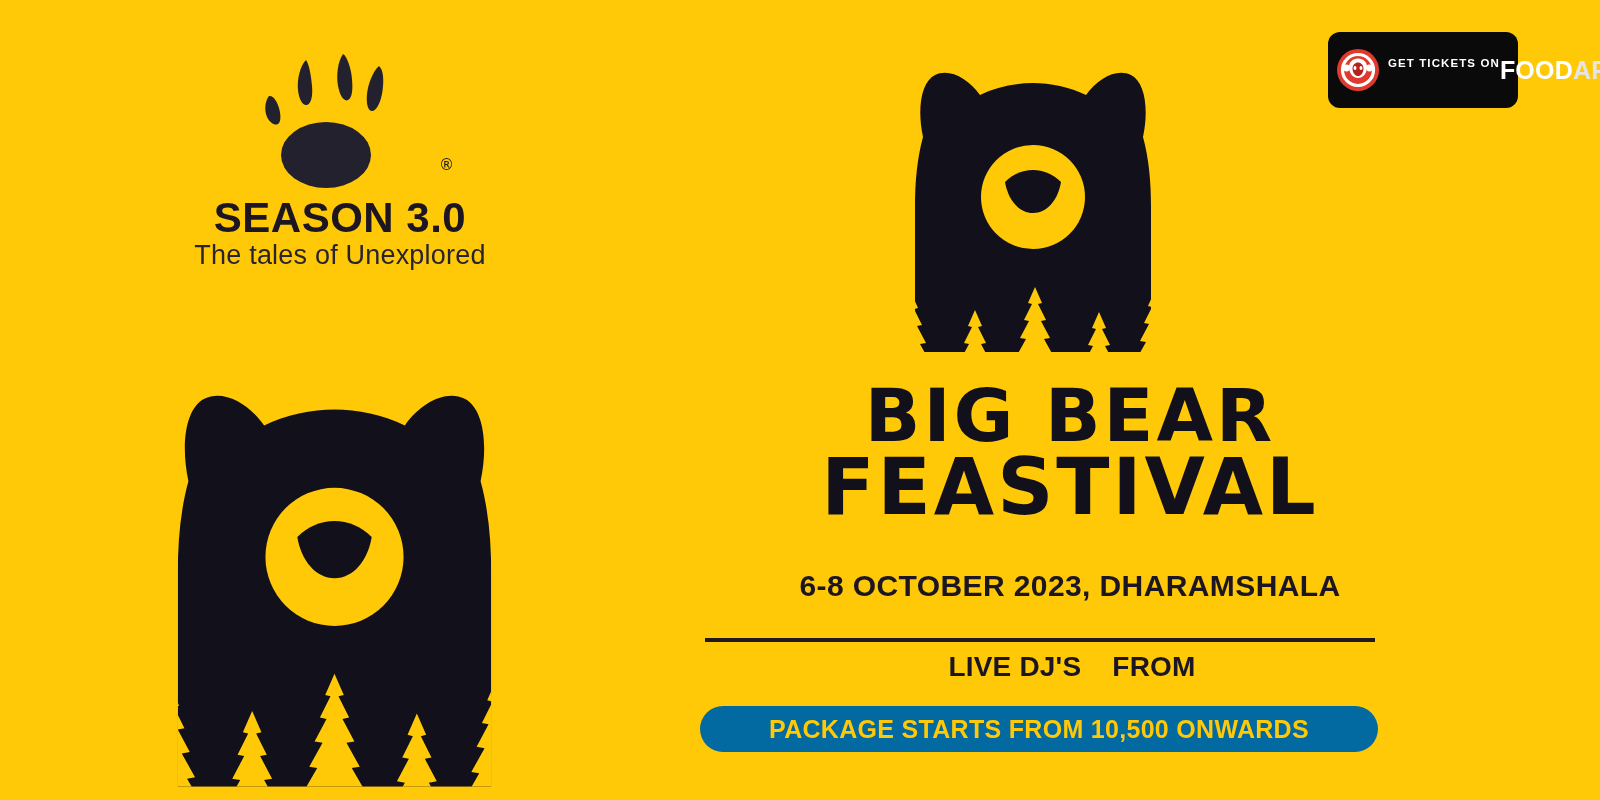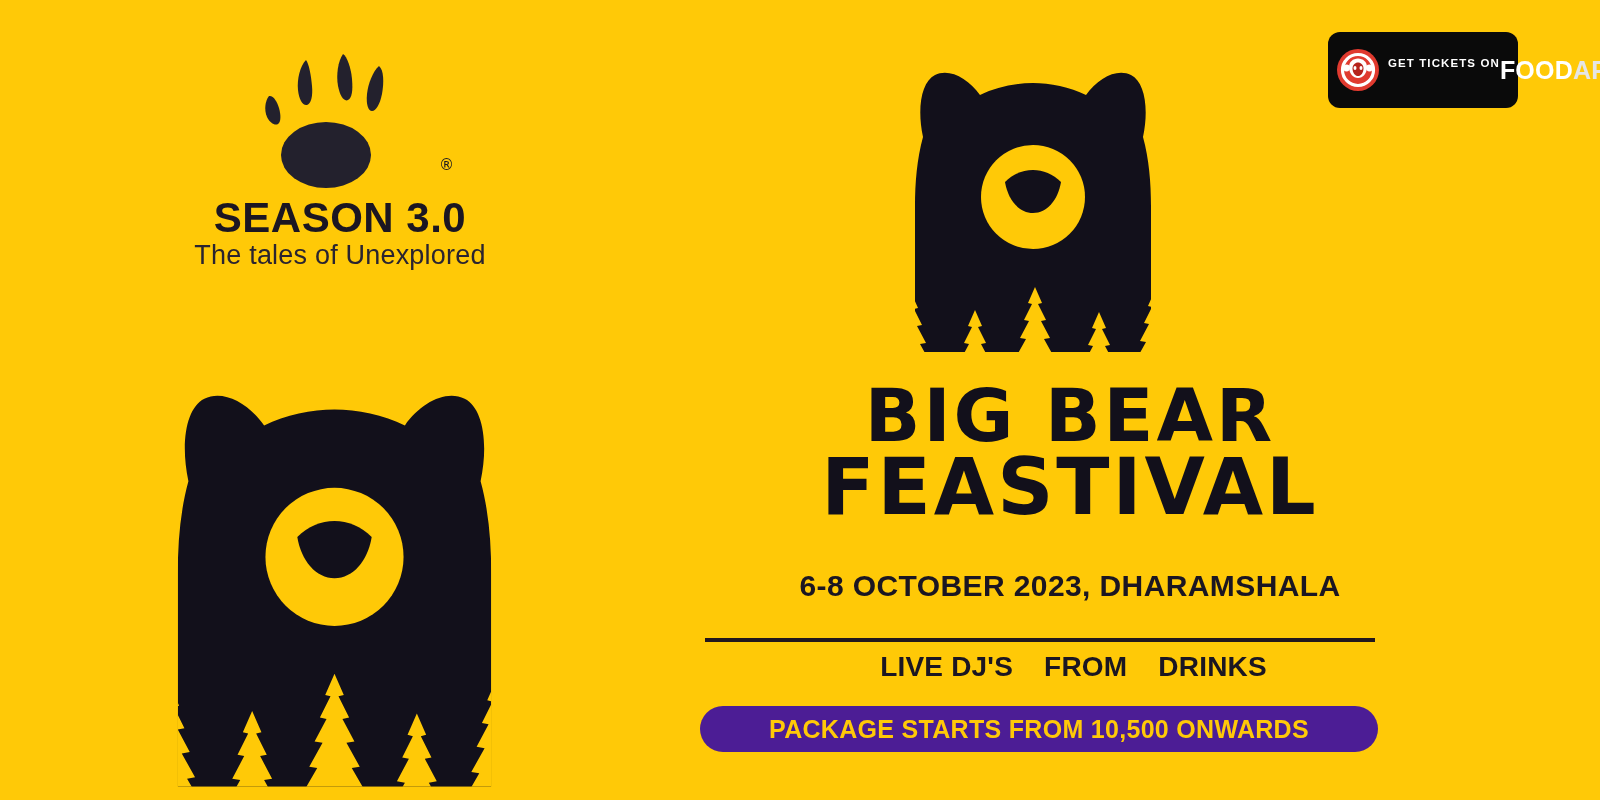--- a/index.html
+++ b/index.html
@@ -188,21 +188,21 @@
     margin-bottom: 4px;
   }
 
   
   #package-pill {
     position: absolute;
     left: 700px;
     top: 706px;
     width: 678px;
     height: 46px;
-    background: #4c1d95;
+    background: #0369a1;
     border-radius: 26px;
     display: flex;
     align-items: center;
     justify-content: center;
   }
   #package-text {
     color: #FFC907;
     font-size: 25px;
     font-weight: bold;
     letter-spacing: 0.3px;
@@ -308,21 +308,20 @@
   </div>
 
   <div id="date-venue">6-8 OCTOBER 2023, DHARAMSHALA</div>
 
   <div id="features-rule"></div>
   <div id="features">
     <div class="feature-item">LIVE DJ'S</div>
     <div class="feature-sep"></div>
     <div class="feature-item">FROM</div>
     <div class="feature-sep"></div>
-    <div class="feature-item">DRINKS</div>
     <div class="feature-sep"></div>
   </div>
 
   <div id="package-pill">
     <span id="package-text">PACKAGE STARTS FROM 10,500 ONWARDS</span>
   </div>
 
 </div>
 
 </body></html>

